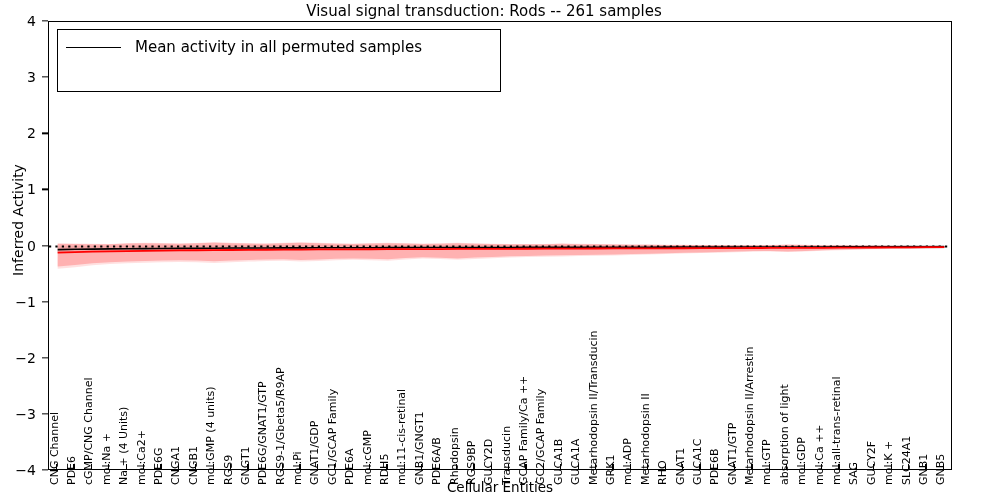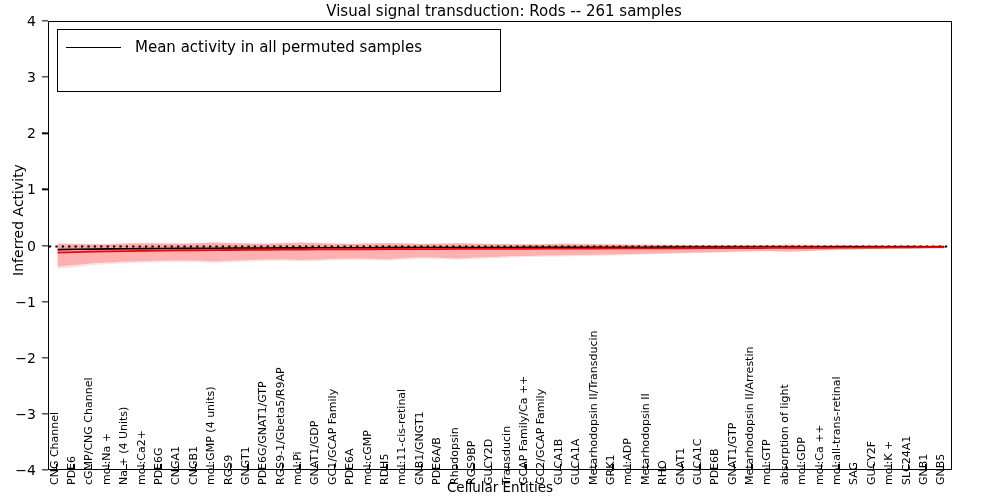--- a/index.html
+++ b/index.html
@@ -1,21 +1,21 @@
 <!DOCTYPE html>
 <html><head>
 <meta charset="utf-8">
 <style>
   html,body{margin:0;padding:0;background:#ffffff;}
   body{width:1000px;height:500px;overflow:hidden;font-family:"DejaVu Sans",sans-serif;}
   #root{position:relative;width:1000px;height:500px;}
 
   #chart-title{
     position:absolute;left:0;top:2px;width:968px;text-align:center;
-    font-size:15px;color:#000;letter-spacing:0px;margin-left:20px;
+    font-size:15px;color:#000;letter-spacing:0px;
   }
 
   #plot-frame{
     position:absolute;left:48px;top:21px;width:904px;height:449px;
     border:1.3px solid #000;box-sizing:border-box;background:#fff;
   }
   #plot-inner{position:absolute;left:0;top:0;width:100%;height:100%;overflow:hidden;}
   .ytick-mark{position:absolute;left:42px;width:6px;height:1.3px;background:#000;transform:translateY(-50%);}
   .ytick-txt{position:absolute;left:0px;width:36px;text-align:right;font-size:14px;color:#000;transform:translateY(-50%);}
 

